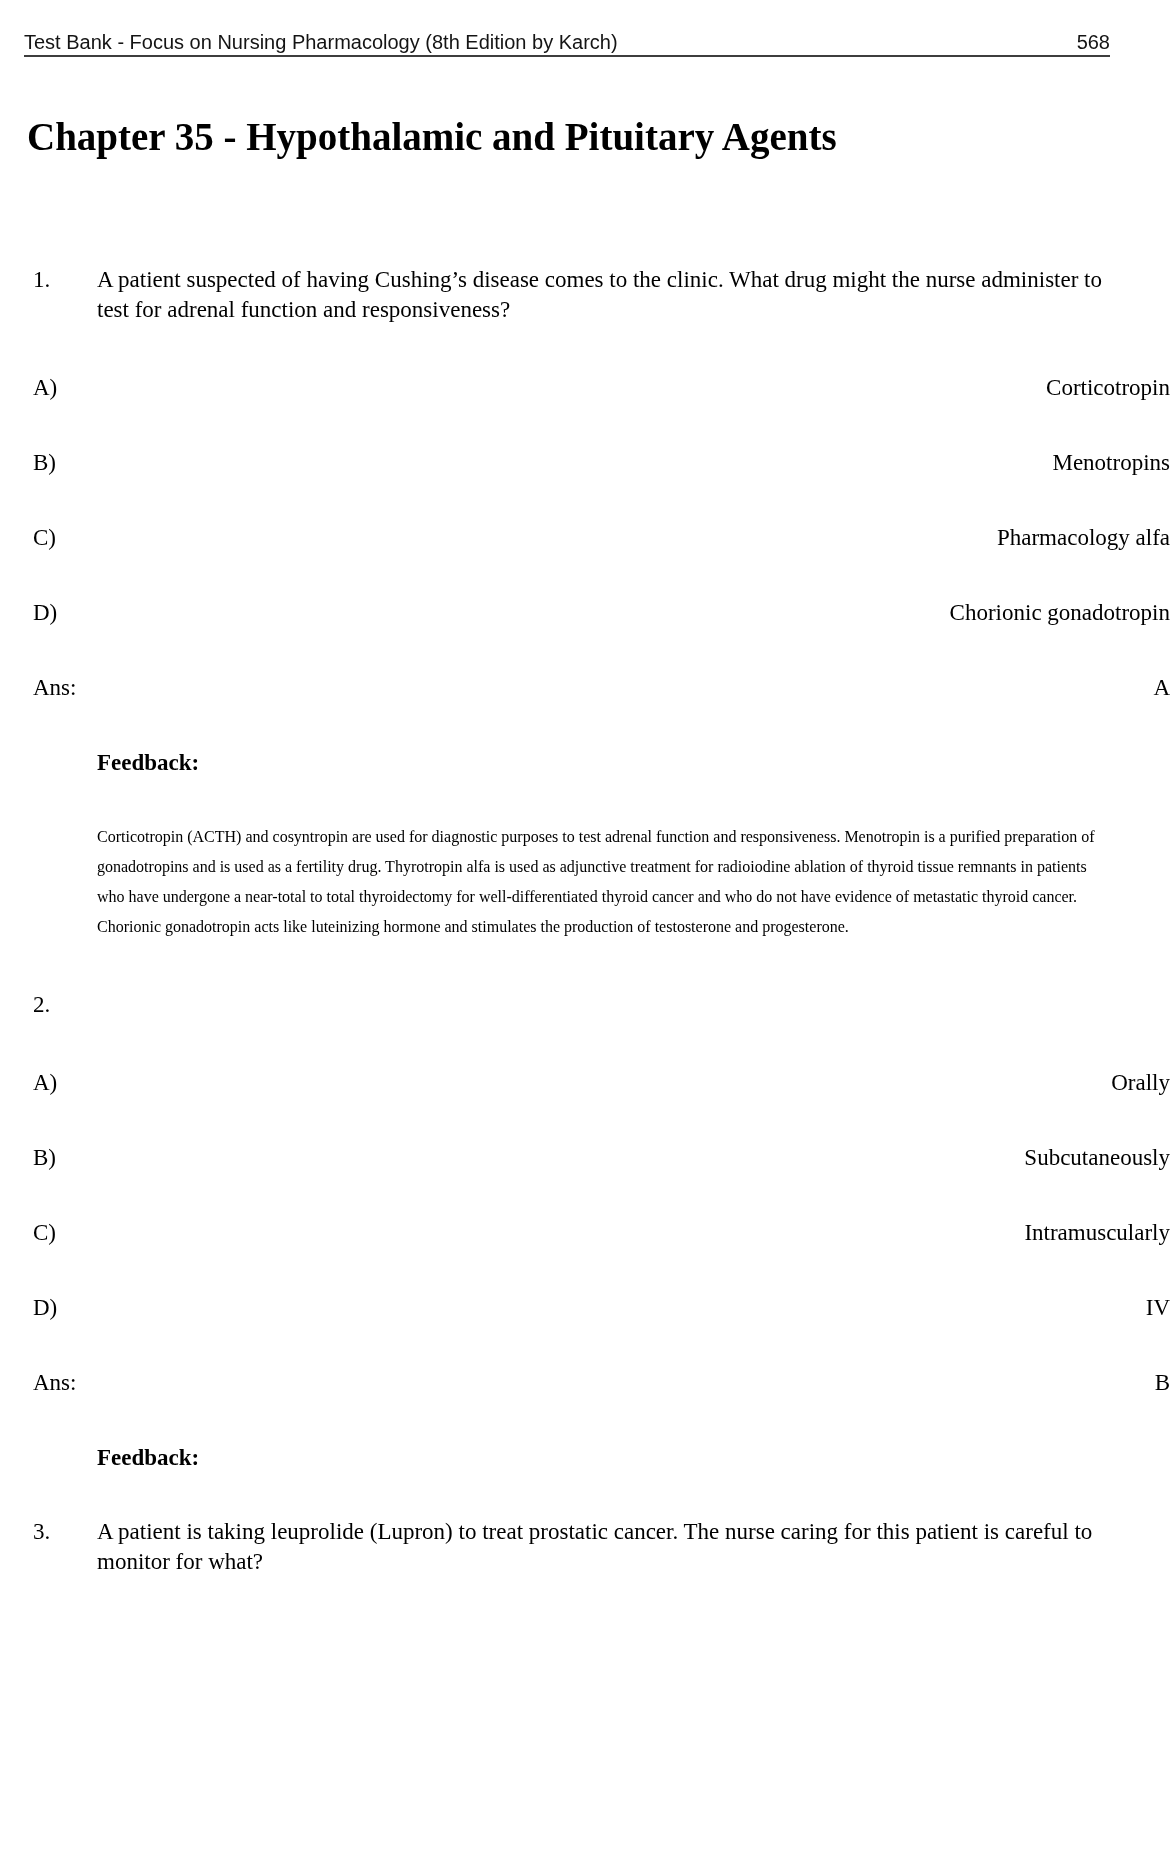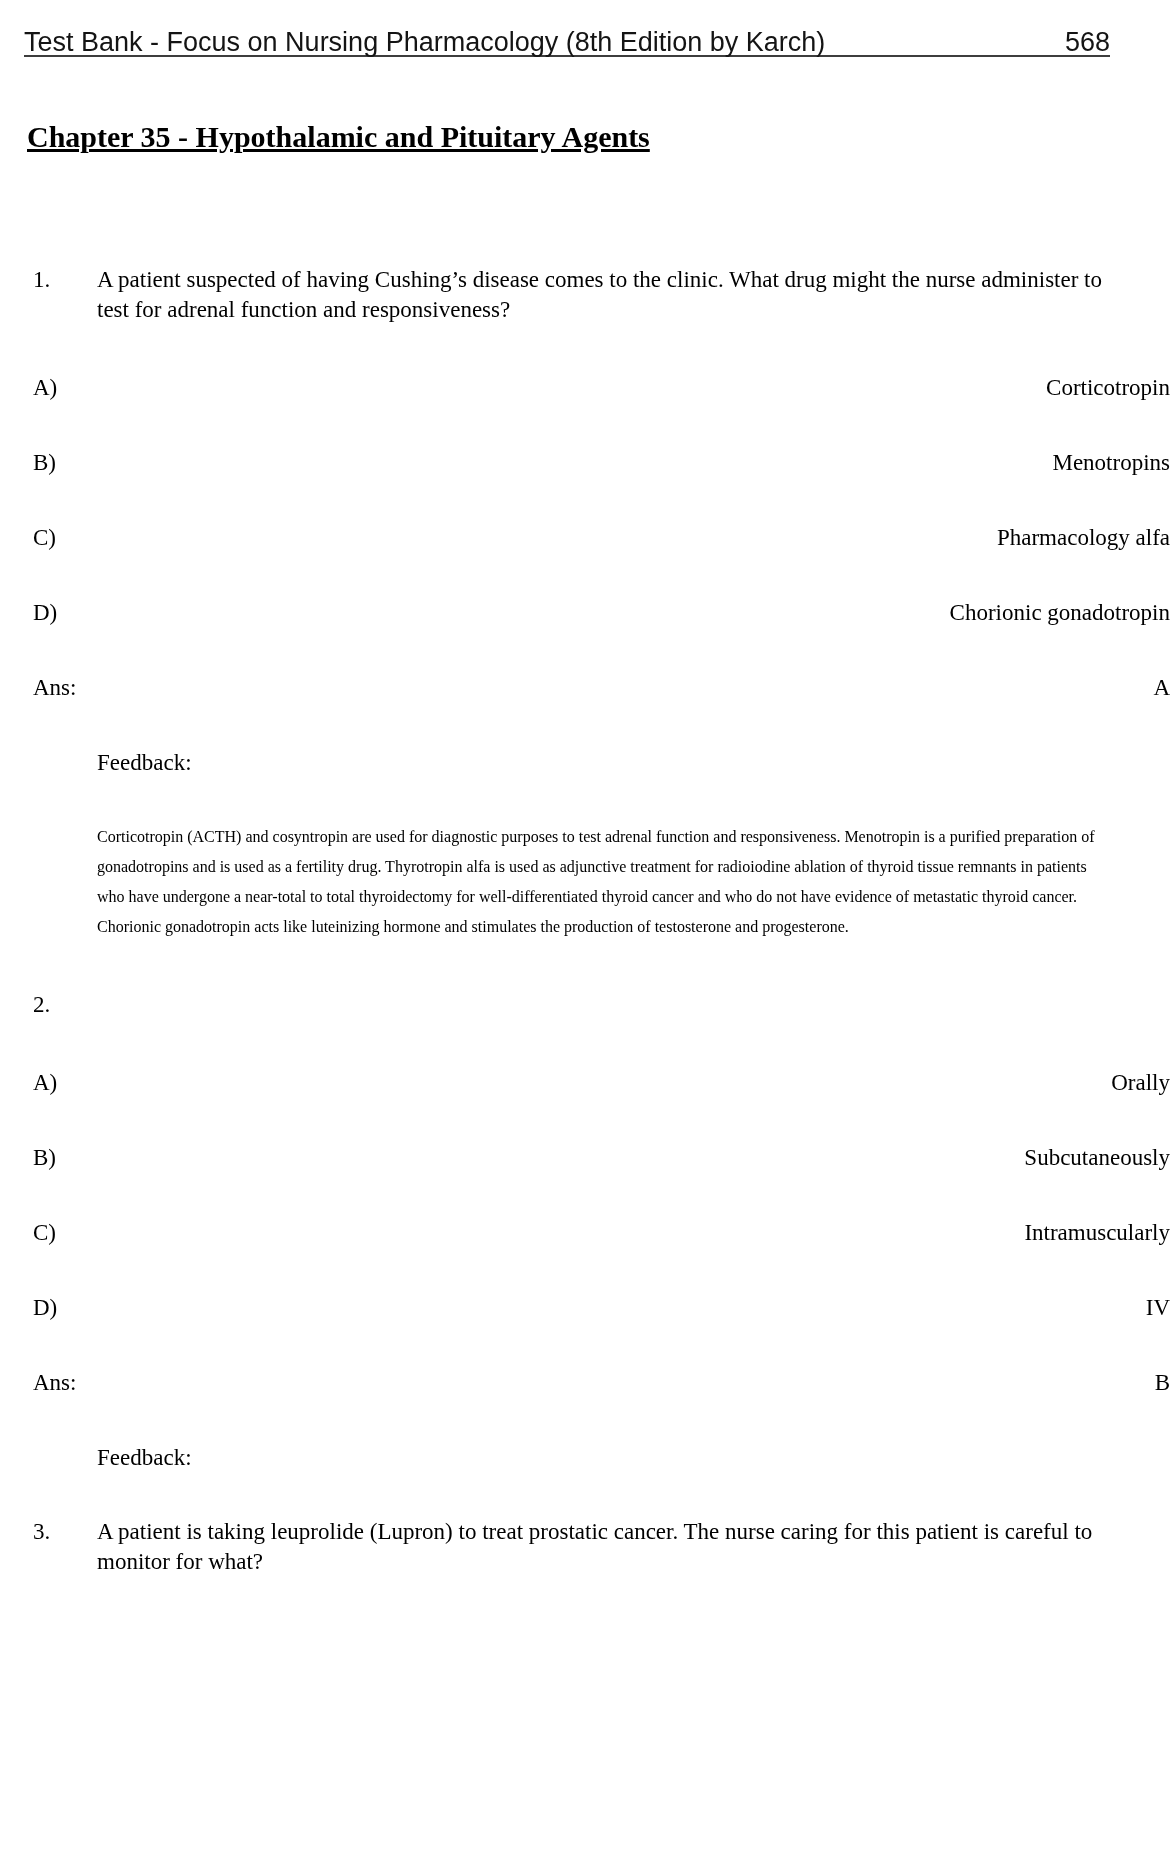--- a/index.html
+++ b/index.html
@@ -19,34 +19,33 @@
     padding-top: 30px;
     background: #ffffff;
   }
   
   .header {
     margin: 0 60px 0 24px;
     display: flex;
     justify-content: space-between;
     align-items: flex-end;
     font-family: "Liberation Sans", sans-serif;
-    font-size: 27px;
+    font-size: 20px;
     line-height: 24px;
     color: #141414;
     border-bottom: 2px solid #3d3d3d;
     padding-bottom: 1px;
   }
   
   .chapter-title {
     margin: 64px 0 112px 27px;
-    font-size: 30px;
+    font-size: 39px;
     font-weight: bold;
     line-height: 32px;
     color: #000000;
-    text-decoration: underline;
   }
   
   .q-row {
     display: flex;
     margin: 0 0 48px 33px;
     font-size: 23px;
     line-height: 30px;
   }
   .q-num {
     flex: none;
@@ -66,21 +65,21 @@
     width: 109px;
   }
   .opt-text, .ans-value {
     flex: 1;
     text-align: right;
   }
   .fb-label {
     margin: 0 0 44px 97px;
     font-size: 23px;
     line-height: 30px;
-    font-weight: normal;
+    font-weight: bold;
   }
   .fb-text {
     margin: 0 0 48px 97px;
     width: 1005px;
     font-size: 16px;
     line-height: 30px;
   }
 </style>
 </head>
 <body>

